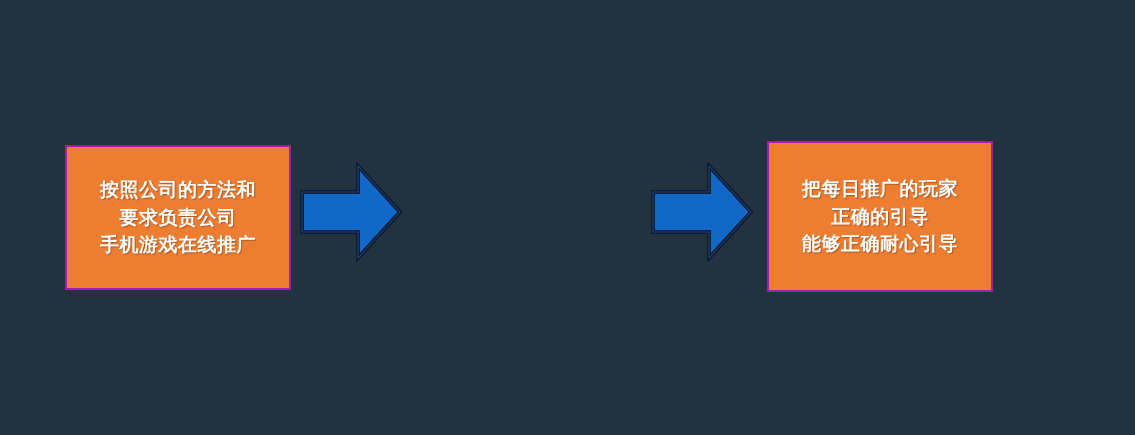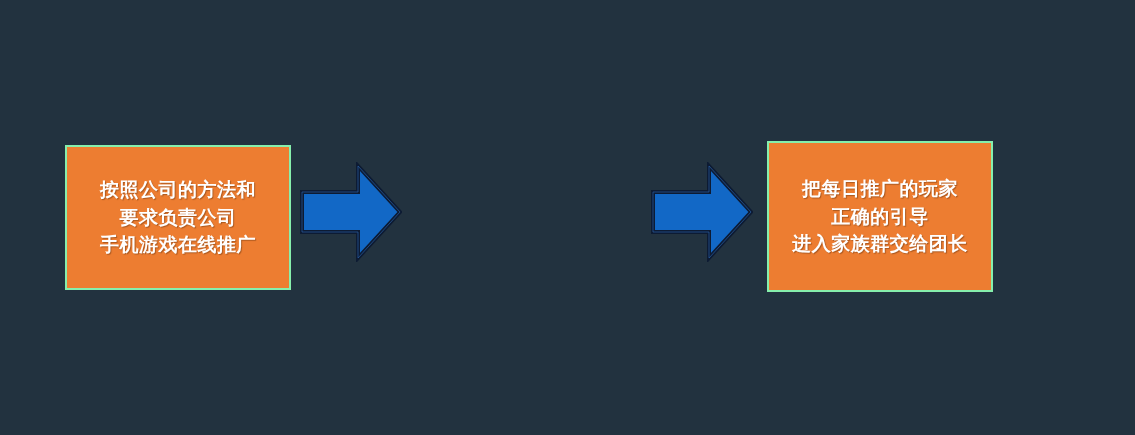--- a/index.html
+++ b/index.html
@@ -21,21 +21,21 @@
     top: 0;
     width: 1135px;
     height: 435px;
   }
 
   
   .process-box {
     position: absolute;
     box-sizing: border-box;
     background: #ed7d31;
-    border: 2px solid #86efac;
+    border: 2px solid #a21caf;
     display: flex;
     align-items: center;
     justify-content: center;
     text-align: center;
   }
 
   .box-1 { left: 65px;  top: 145px; width: 226px; height: 145px; }
   .box-2 { left: 416px; top: 146px; width: 226px; height: 143px; }
   .box-3 { left: 767px; top: 141px; width: 226px; height: 151px; }
 
@@ -79,16 +79,16 @@
   <div class="arrow arrow-2">
     <svg viewBox="0 0 102 100" width="102" height="100" xmlns="http://www.w3.org/2000/svg">
       <polygon points="2,30 58,30 58,4 100,50 58,96 58,70 2,70" fill="#1268c6" stroke="#0d1b33" stroke-width="4" stroke-linejoin="miter"></polygon>
       <polyline points="2,30 58,30 58,4 100,50 58,96 58,70 2,70 2,30" fill="none" stroke="#2f6fbf" stroke-width="1" opacity="0.55"></polyline>
     </svg>
   </div>
 
   <div class="process-box box-3">
     <span class="box-text">把每日推广的玩家
 正确的引导
-进入家族群交给团长</span>
+能够正确耐心引导</span>
   </div>
 
 </div>
 
 </body></html>

